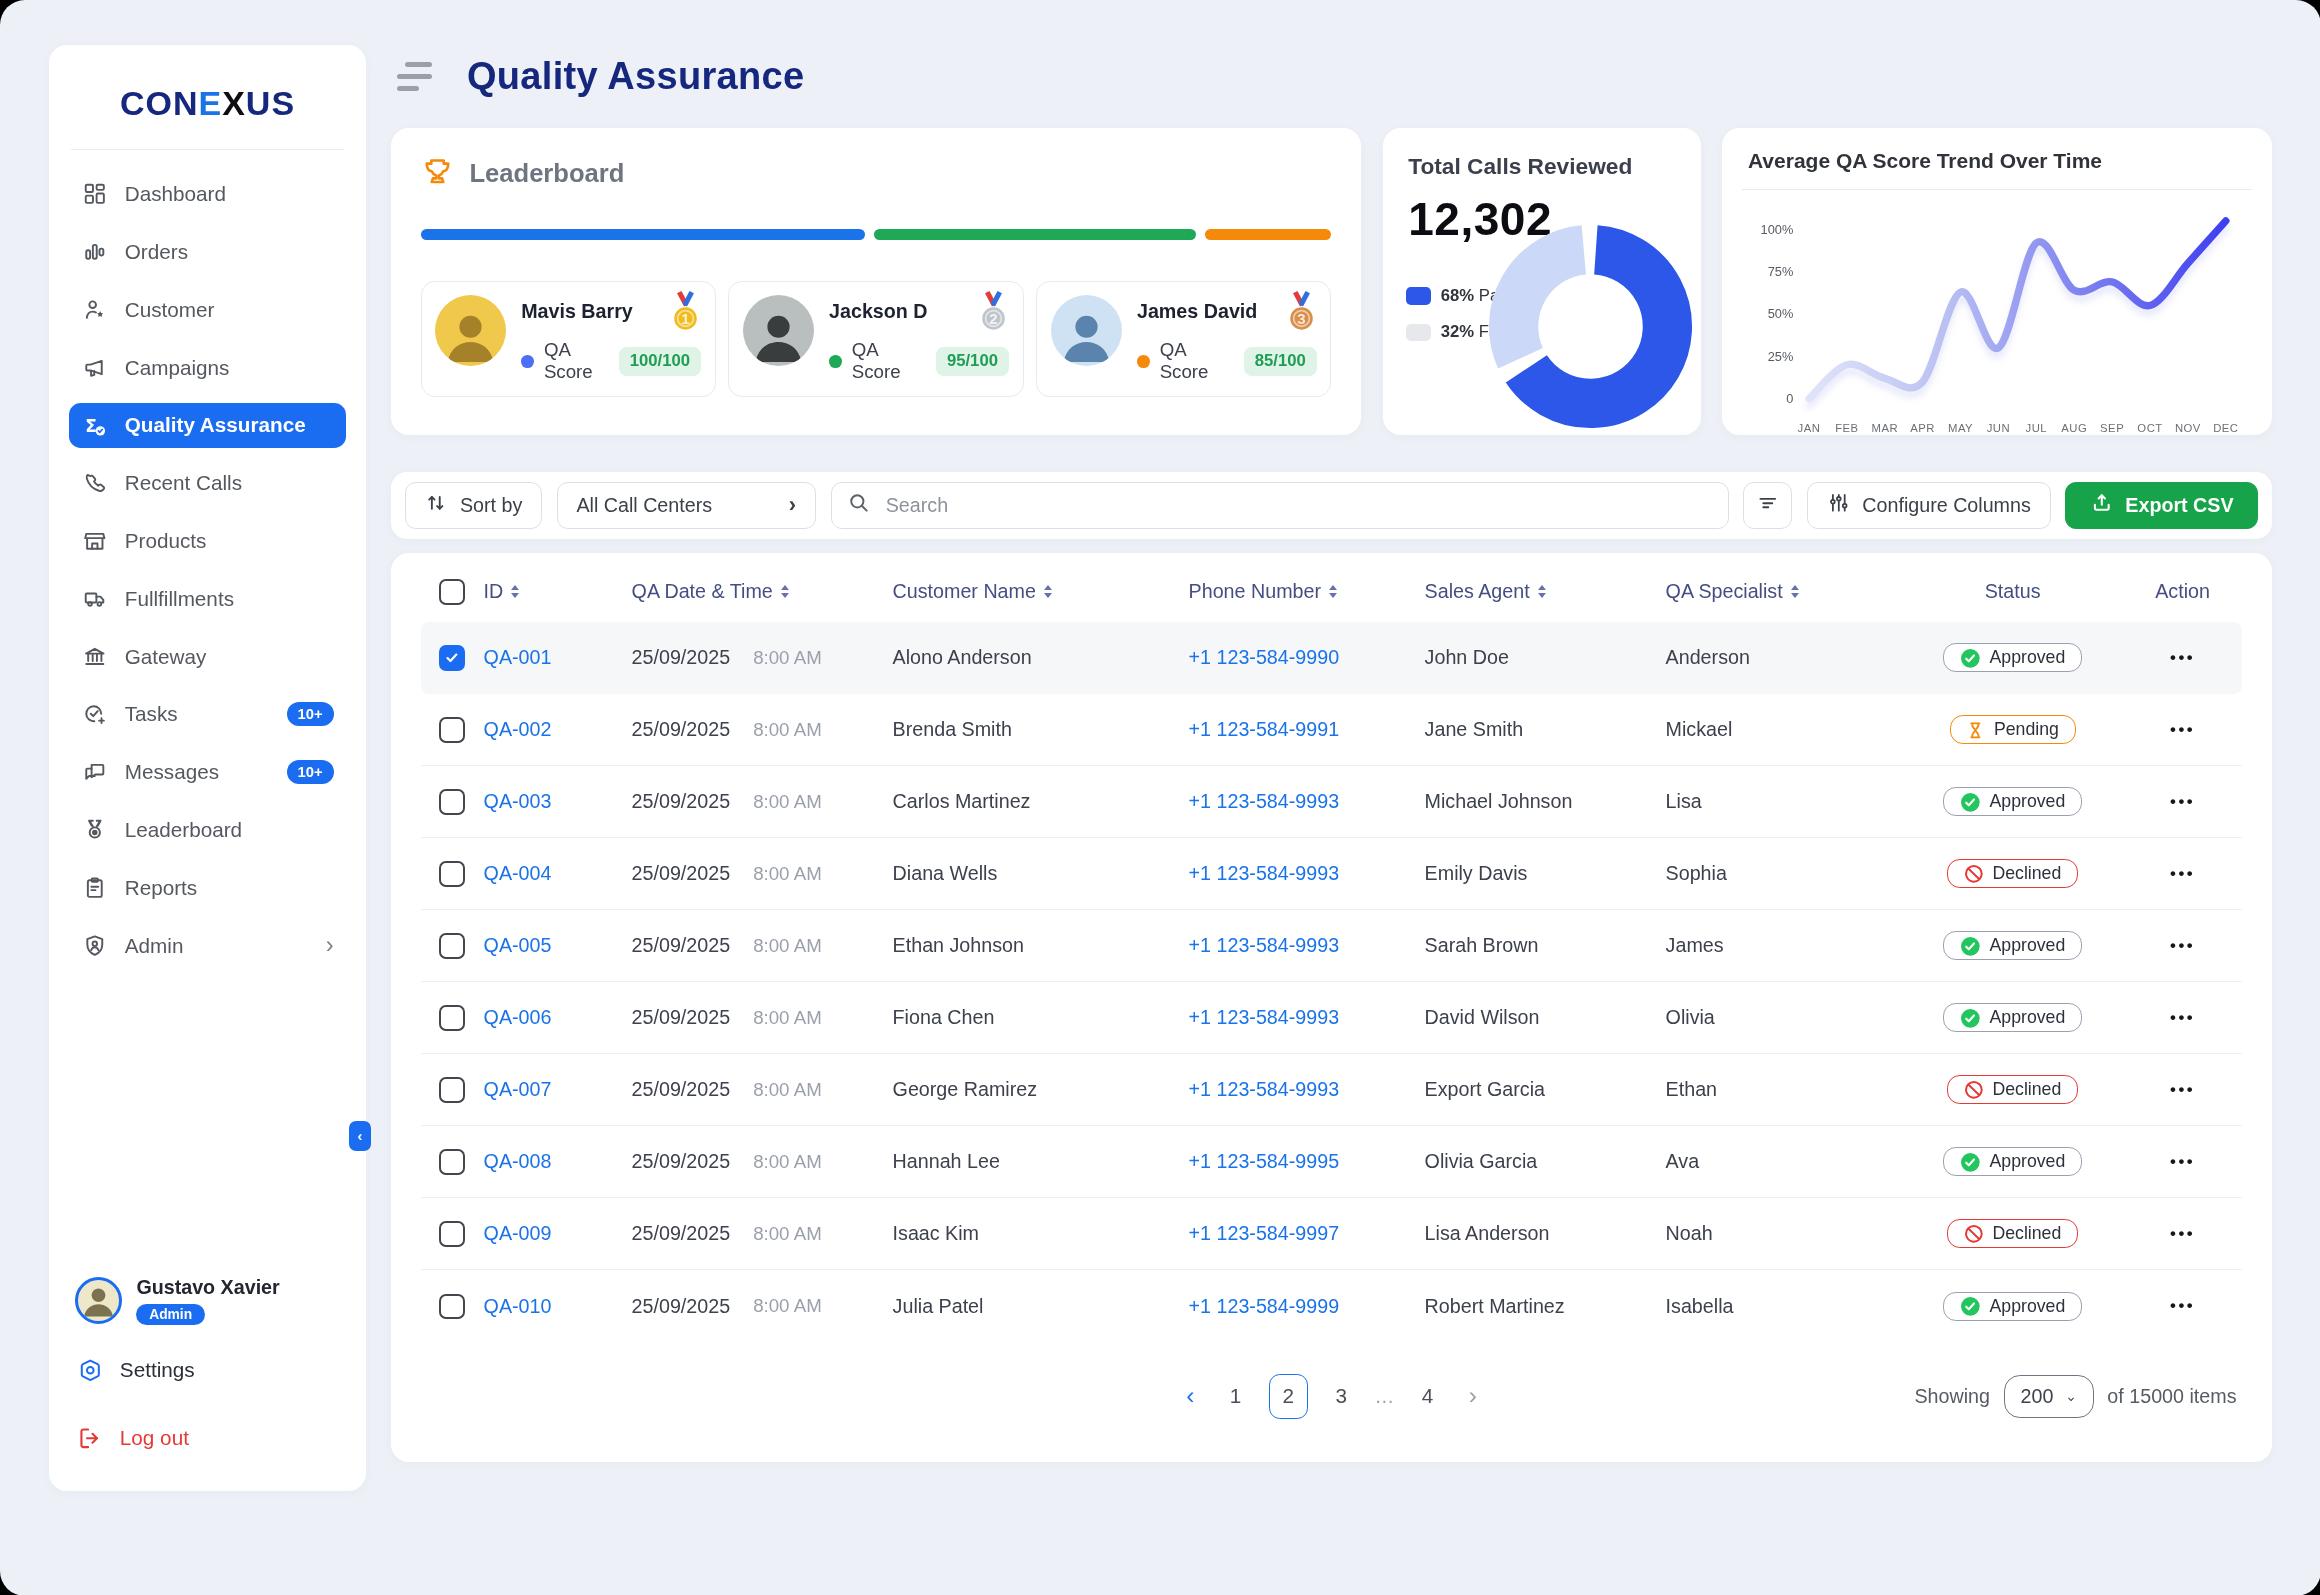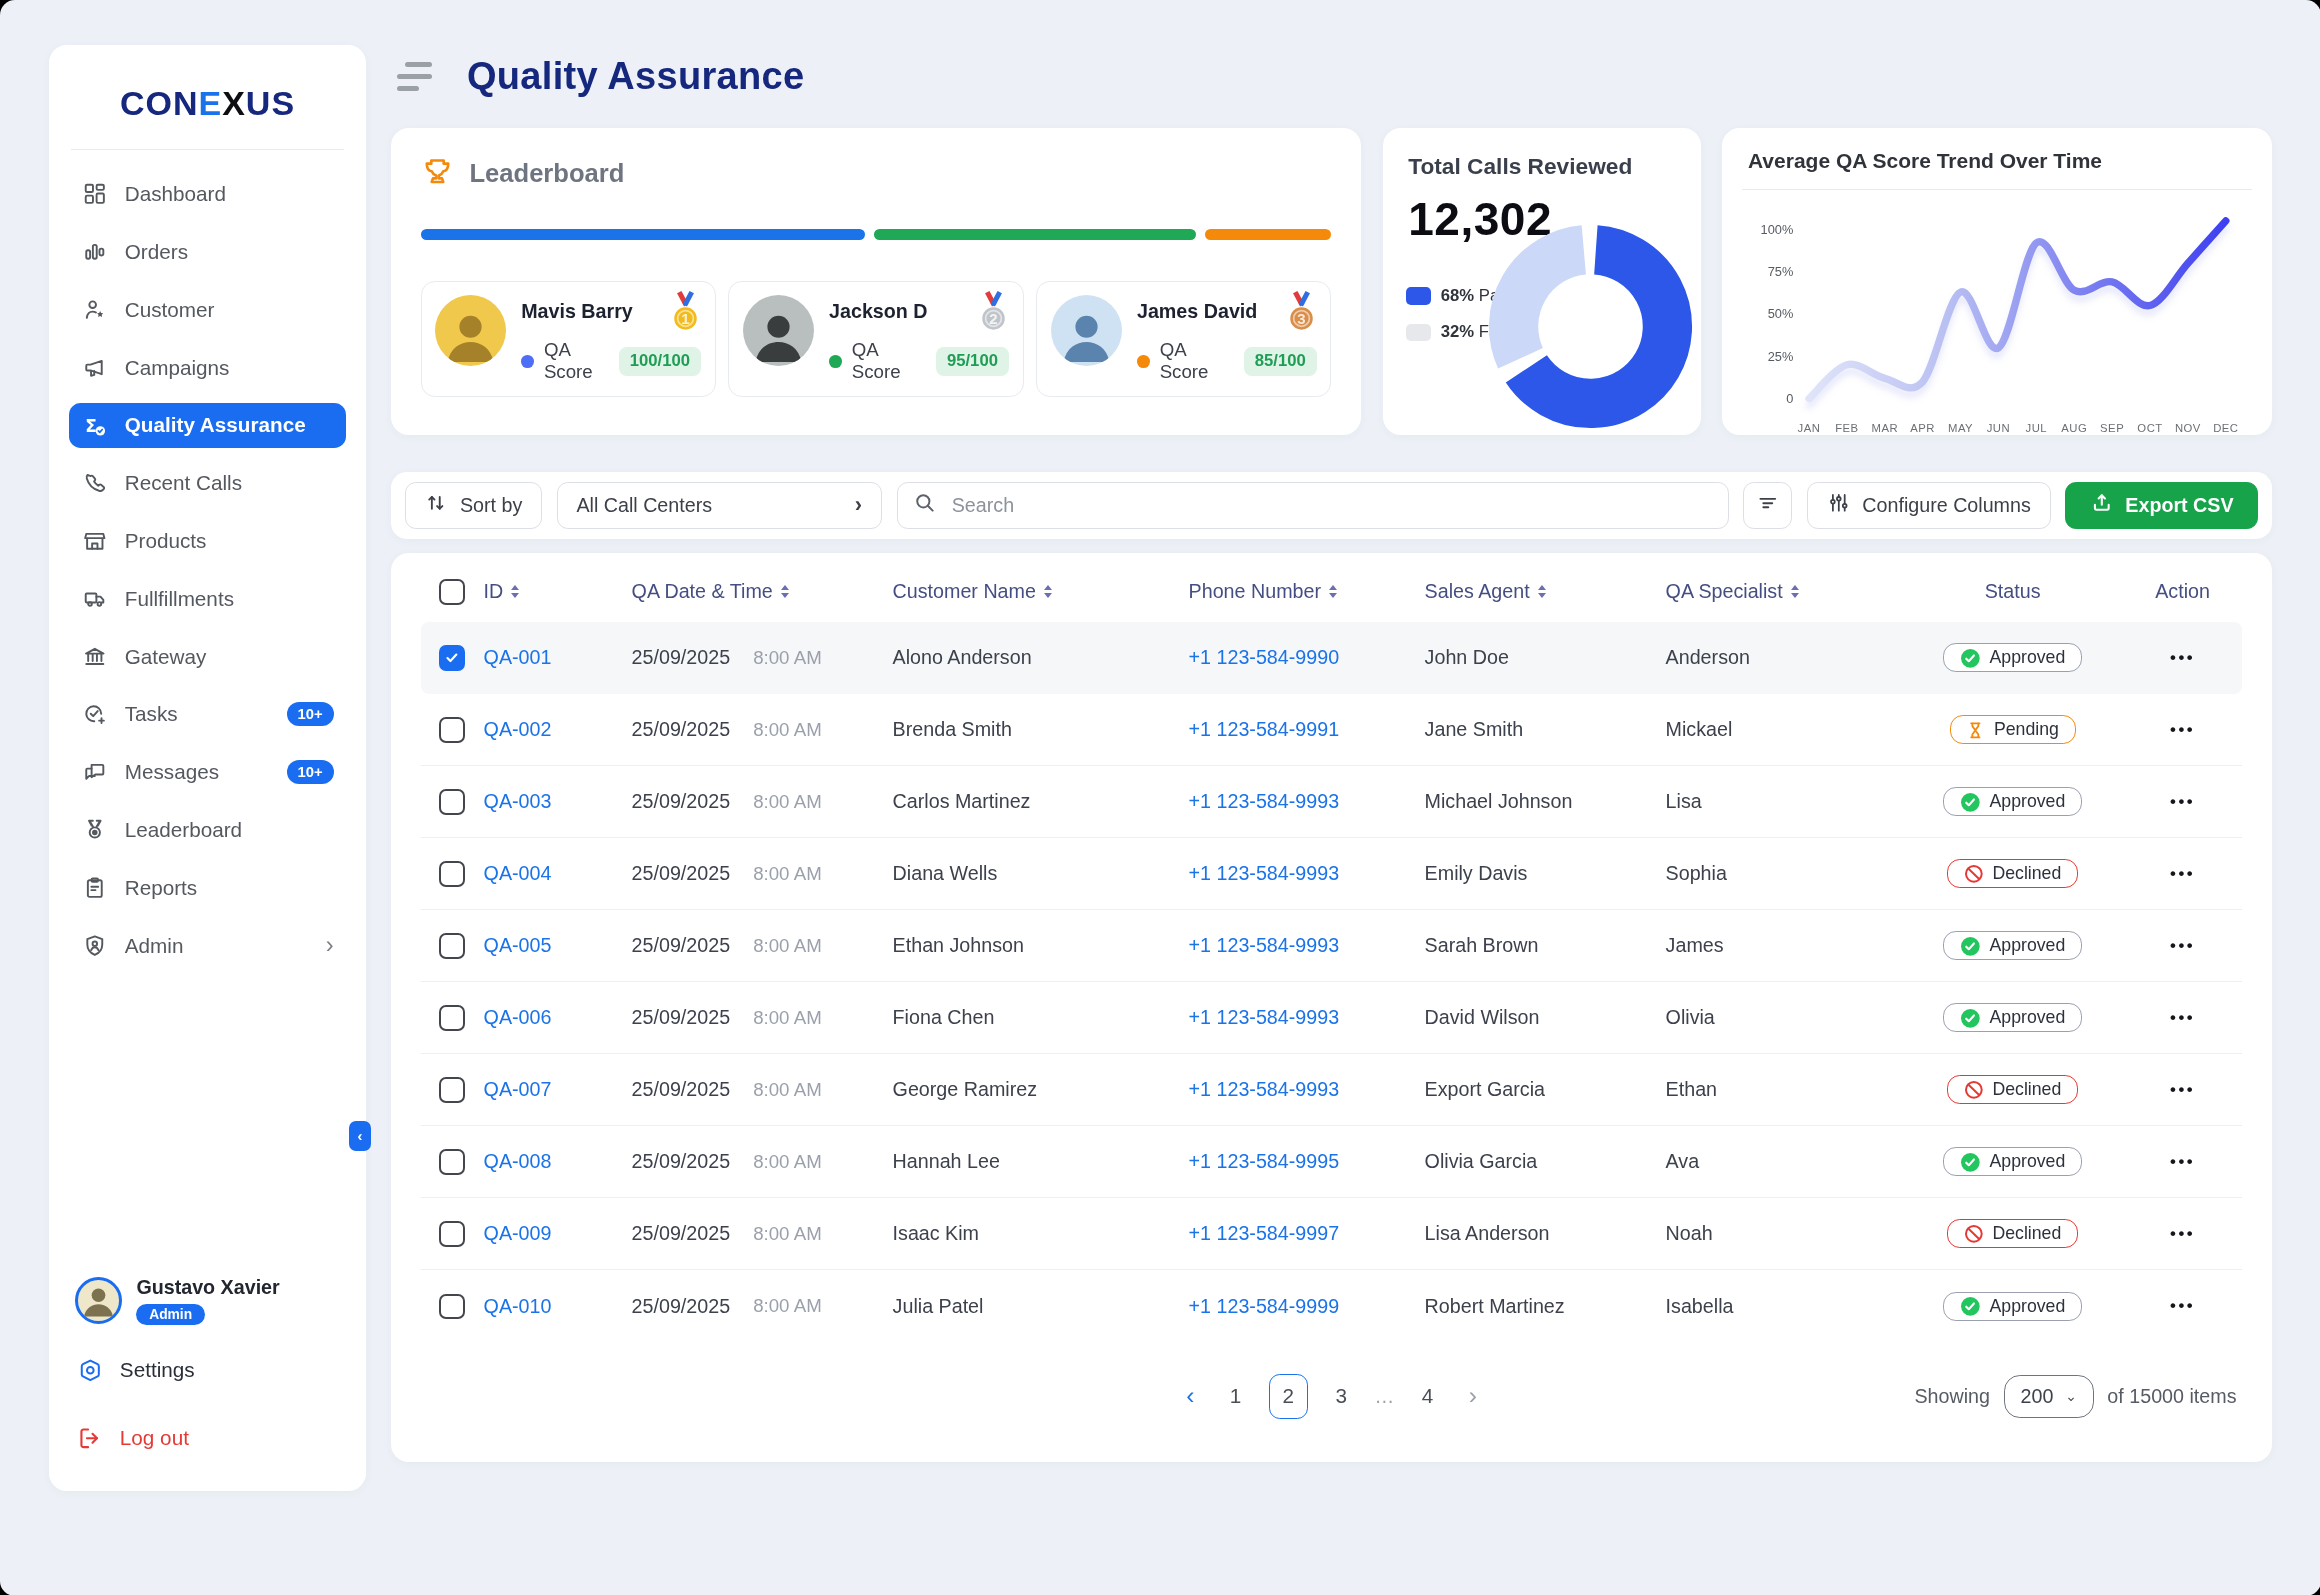--- a/index.html
+++ b/index.html
@@ -2,21 +2,21 @@
 <html><head>
 <meta charset="utf-8">
 <style>
   * { box-sizing: border-box; }
   html,body { margin:0; padding:0; }
   body {
     width:2321px; height:1596px; background:#000;
     font-family:"Liberation Sans","DejaVu Sans",sans-serif;
     overflow:hidden;
   }
-  .app { position:relative; width:2321px; height:1596px; background:#edf1f7; border-radius:15px; overflow:hidden; }
+  .app { position:relative; width:2321px; height:1596px; background:#edf1f7; border-radius:25px; overflow:hidden; }
 
   
   .sidebar {
     position:absolute; left:49px; top:45px; width:317px; height:1446px;
     background:#fff; border-radius:17.7px; padding:25.6px 19.7px 29.6px;
     display:flex; flex-direction:column; box-shadow:0 2px 9.9px rgba(30,40,80,.04);
   }
   .logo { text-align:center; font-size:34px; font-weight:800; letter-spacing:1px; padding:13.8px 0 25.6px; color:#16277e; }
   .logo .e { color:#1a73e8; }
   .logo .x { color:#0d0e12; }
@@ -98,21 +98,21 @@
   .toolbar {
     margin-top:37px; height:67px; background:#fff; border-radius:15.8px;
     display:flex; align-items:center; gap:14.8px; padding:0 13.8px;
     box-shadow:0 2px 9.9px rgba(30,40,80,.04);
   }
   .tb-btn {
     display:flex; align-items:center; gap:11.8px; height:47px; padding:0 18.7px;
     border:1.5px solid #dcdfe6; border-radius:10.8px; font-size:19.7px; color:#3c4049;
     background:#fff; cursor:pointer; white-space:nowrap;
   }
-  .tb-select { width:325px; justify-content:space-between; }
+  .tb-select { width:259px; justify-content:space-between; }
   .tb-search { flex:1; display:flex; align-items:center; gap:12.8px; height:47px; border:1.5px solid #dcdfe6; border-radius:10.8px; padding:0 15.8px; background:#fff; }
   .tb-search input { border:none; outline:none; font-size:19.7px; color:#3c4049; width:100%; font-family:inherit; background:transparent; }
   .tb-search input::placeholder { color:#8d929b; }
   .tb-iconbtn { width:49px; justify-content:center; padding:0; }
   .tb-export { background:#17a34a; border-color:#17a34a; color:#fff; font-weight:700; padding:0 23.6px; }
   .chev { color:#3c4049; font-size:21.7px; font-weight:600; }
 
   
   .table-card { margin-top:14.8px; background:#fff; border-radius:17.7px; padding:7.9px 29.6px 11.8px; box-shadow:0 2px 9.9px rgba(30,40,80,.04); }
   .tgrid { display:grid; grid-template-columns:63px 148px 261px 296px 236px 241px 236px 222px 118px; align-items:center; }

